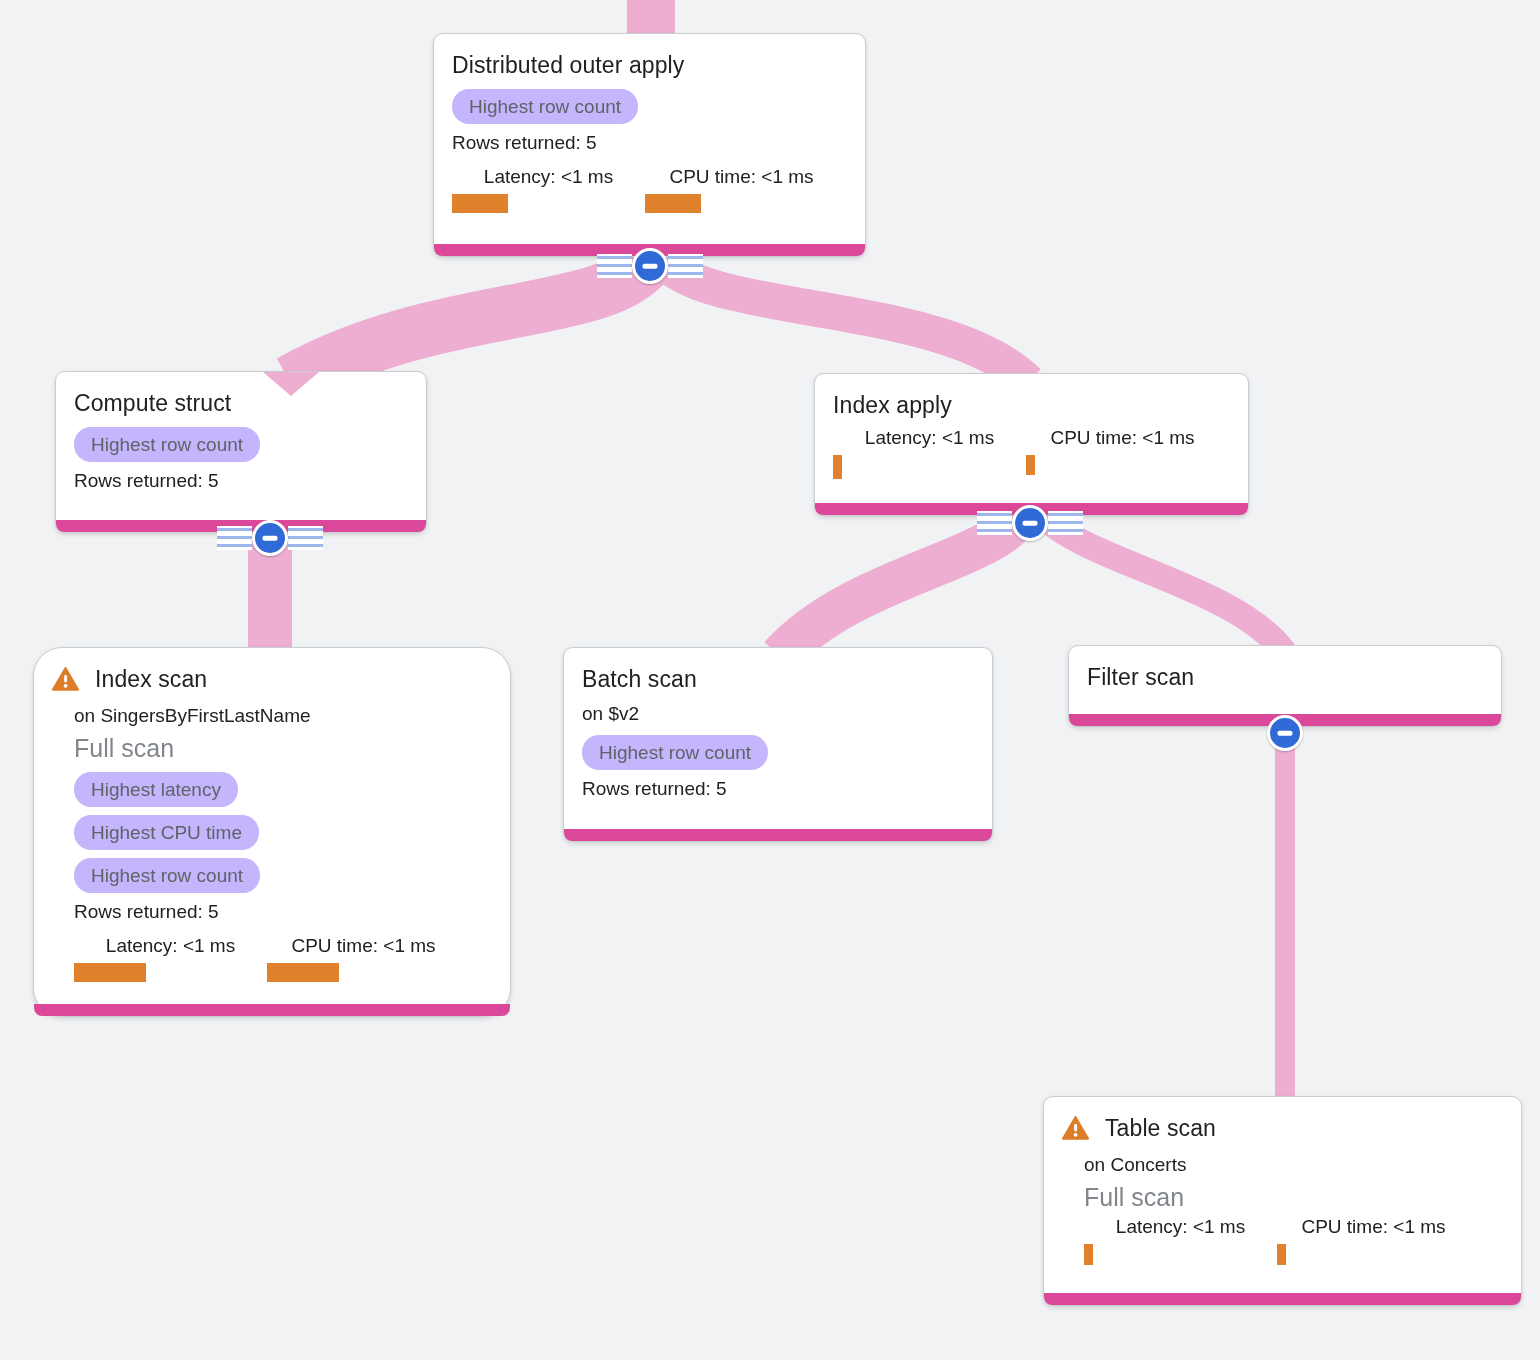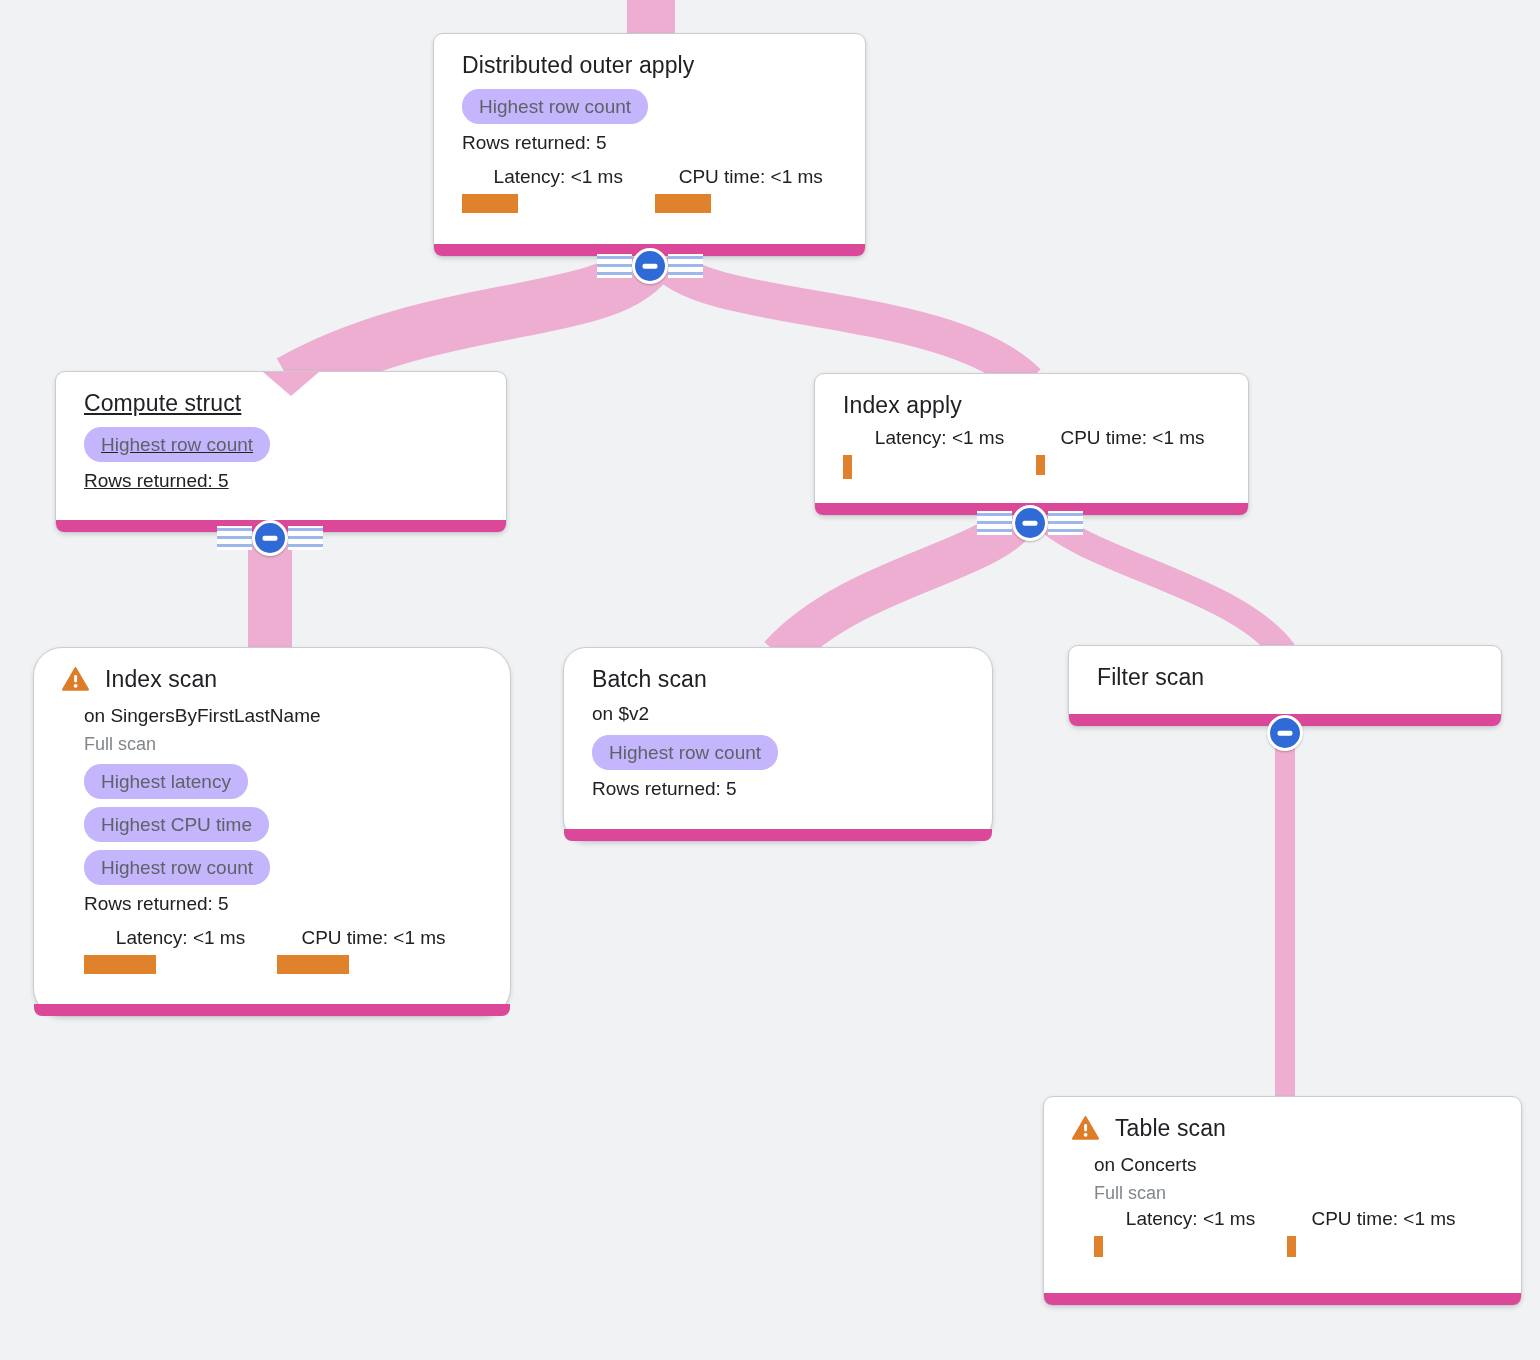--- a/index.html
+++ b/index.html
@@ -9,31 +9,31 @@
     font-family:"Liberation Sans","DejaVu Sans",sans-serif;
     color:#202124;
   }
   #edge-layer{position:absolute;left:0;top:0;z-index:0;}
   .node-card{
     position:absolute;z-index:2;background:#fff;
     border:1.5px solid #C9CCD1;border-radius:10px;
     box-shadow:0 2px 4px rgba(60,64,67,.18);
     box-sizing:border-box;
   }
-  .card-body{padding:16px 18px 0 28px;position:relative;}
+  .card-body{padding:16px 18px 0 18px;position:relative;}
   .accent{
     position:absolute;left:0;right:0;bottom:0;height:12px;
     background:#DB4899;border-radius:0 0 8px 8px;
   }
   .title-row{display:flex;align-items:center;gap:16px;margin:2px 0 10px 0;}
   .node-title{
     font-size:23px;font-weight:500;letter-spacing:.1px;margin:0;color:#202124;
   }
   .subtitle{font-size:19px;margin:0 0 7px 0;color:#202124;}
-  .muted{font-size:18px;margin:0 0 9px 0;color:#80868B;}
+  .muted{font-size:25px;margin:0 0 9px 0;color:#80868B;}
   .pill{
     display:block;width:fit-content;
     background:#c4b5fd;color:#5F6368;
     font-size:19px;line-height:1;
     padding:8px 17px;border-radius:17px;margin:0 0 8px 0;
   }
   .rows-line{font-size:19px;margin:4px 0 12px 0;}
   .metrics{display:flex;}
   .metric{width:193px;text-align:center;}
   .m-label{font-size:19px;margin-bottom:6px;}
@@ -99,21 +99,21 @@
       </div>
       <div class="metric">
         <div class="m-label">CPU time: &lt;1 ms</div>
         <div class="bar bar-h"></div>
       </div>
     </div>
   </div>
   <div class="accent"></div>
 </div>
 
-<div class="node-card" style="left:55px;top:371px;width:452px;height:162px;text-decoration:underline;">
+<div class="node-card" style="left:55px;top:371px;width:372px;height:162px;">
   <div class="notch" style="left:207px;"></div>
   <div class="card-body">
     <div class="title-row">
       <h3 class="node-title">Compute struct</h3>
     </div>
     <span class="pill">Highest row count</span>
     <div class="rows-line">Rows returned: 5</div>
   </div>
   <div class="accent"></div>
 </div>
@@ -164,21 +164,21 @@
         <div class="metric">
           <div class="m-label">CPU time: &lt;1 ms</div>
           <div class="bar bar-h lg"></div>
         </div>
       </div>
     </div>
   </div>
   <div class="accent"></div>
 </div>
 
-<div class="node-card" style="left:563px;top:647px;width:430px;height:195px;border-radius:23px;">
+<div class="node-card" style="left:563px;top:647px;width:430px;height:195px;">
   <div class="card-body">
     <div class="title-row">
       <h3 class="node-title">Batch scan</h3>
     </div>
     <div class="subtitle" style="margin-bottom:10px;">on $v2</div>
     <span class="pill">Highest row count</span>
     <div class="rows-line">Rows returned: 5</div>
   </div>
   <div class="accent"></div>
 </div>

